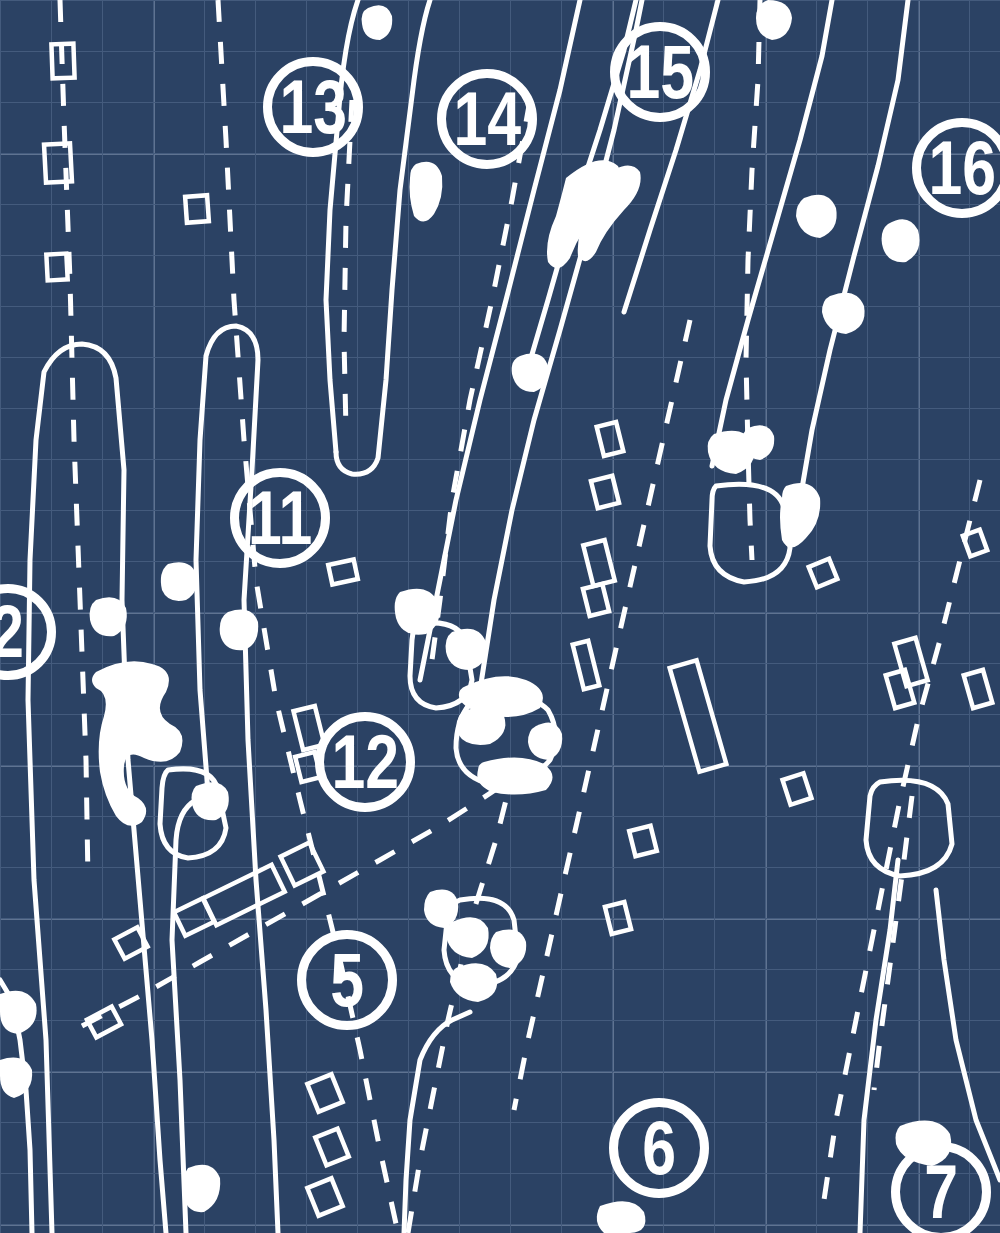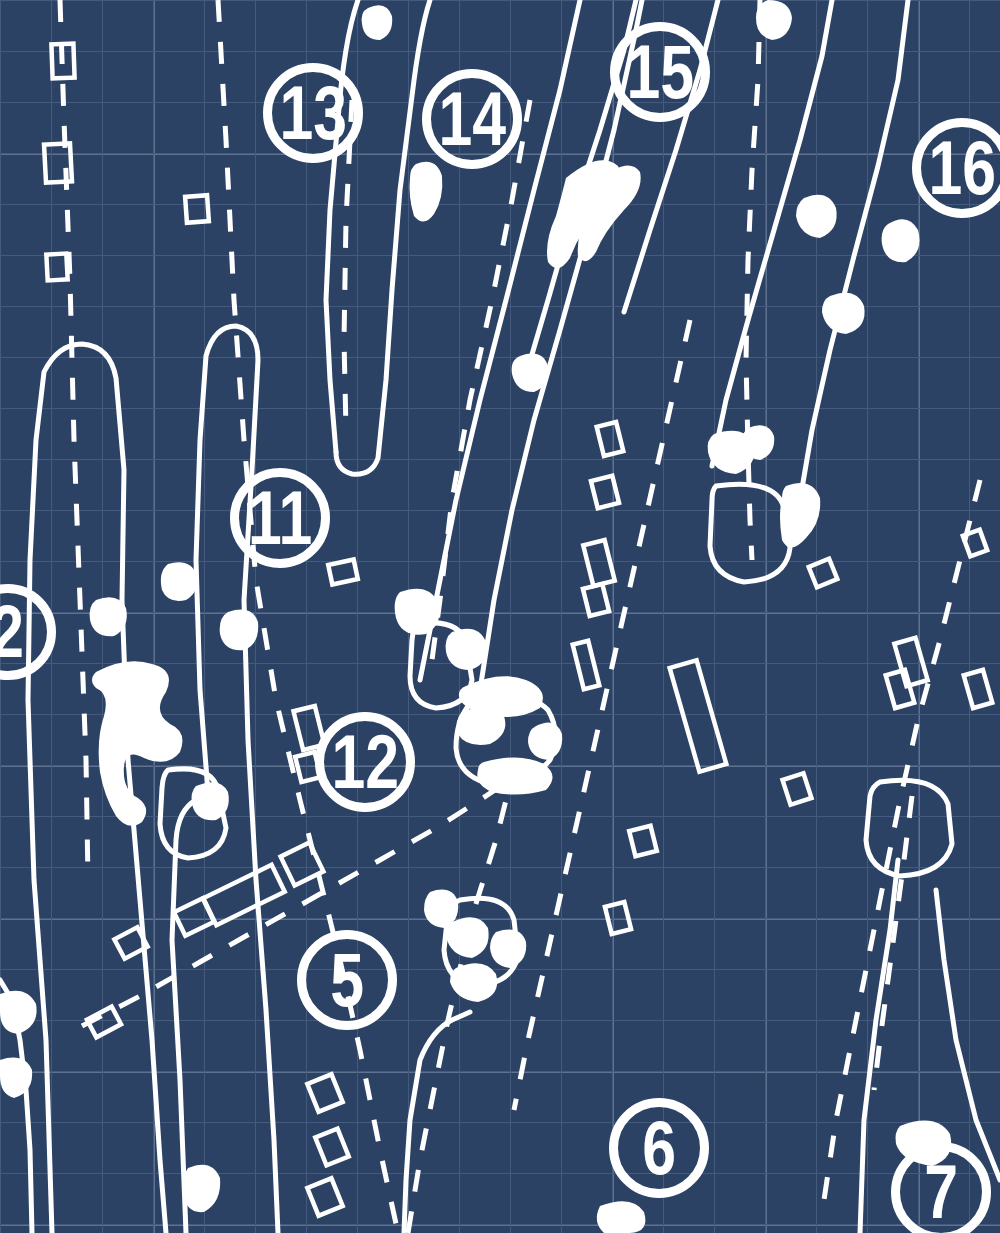--- a/index.html
+++ b/index.html
@@ -213,25 +213,25 @@
         <div class="num" style="font-size: 76px;">7</div>
       </div>
       <div class="hole-marker" style="left: 230px; top: 468px; width: 100px; height: 100px;">
         <div class="ring"></div>
         <div class="num" style="font-size: 76px;">11</div>
       </div>
       <div class="hole-marker" style="left: 315px; top: 712px; width: 100px; height: 100px;">
         <div class="ring"></div>
         <div class="num" style="font-size: 76px;">12</div>
       </div>
-      <div class="hole-marker" style="left: 263px; top: 63px; width: 100px; height: 100px; text-align: right;">
+      <div class="hole-marker" style="left: 263px; top: 57px; width: 100px; height: 100px; text-align: right;">
         <div class="ring"></div>
         <div class="num" style="font-size: 76px;">13</div>
       </div>
-      <div class="hole-marker" style="left: 422px; top: 69px; width: 100px; height: 100px;">
+      <div class="hole-marker" style="left: 437px; top: 69px; width: 100px; height: 100px;">
         <div class="ring"></div>
         <div class="num" style="font-size: 76px;">14</div>
       </div>
       <div class="hole-marker" style="left: 610px; top: 22px; width: 100px; height: 100px;">
         <div class="ring"></div>
         <div class="num" style="font-size: 76px;">15</div>
       </div>
       <div class="hole-marker" style="left: 912px; top: 118px; width: 100px; height: 100px;">
         <div class="ring"></div>
         <div class="num" style="font-size: 76px;">16</div>

